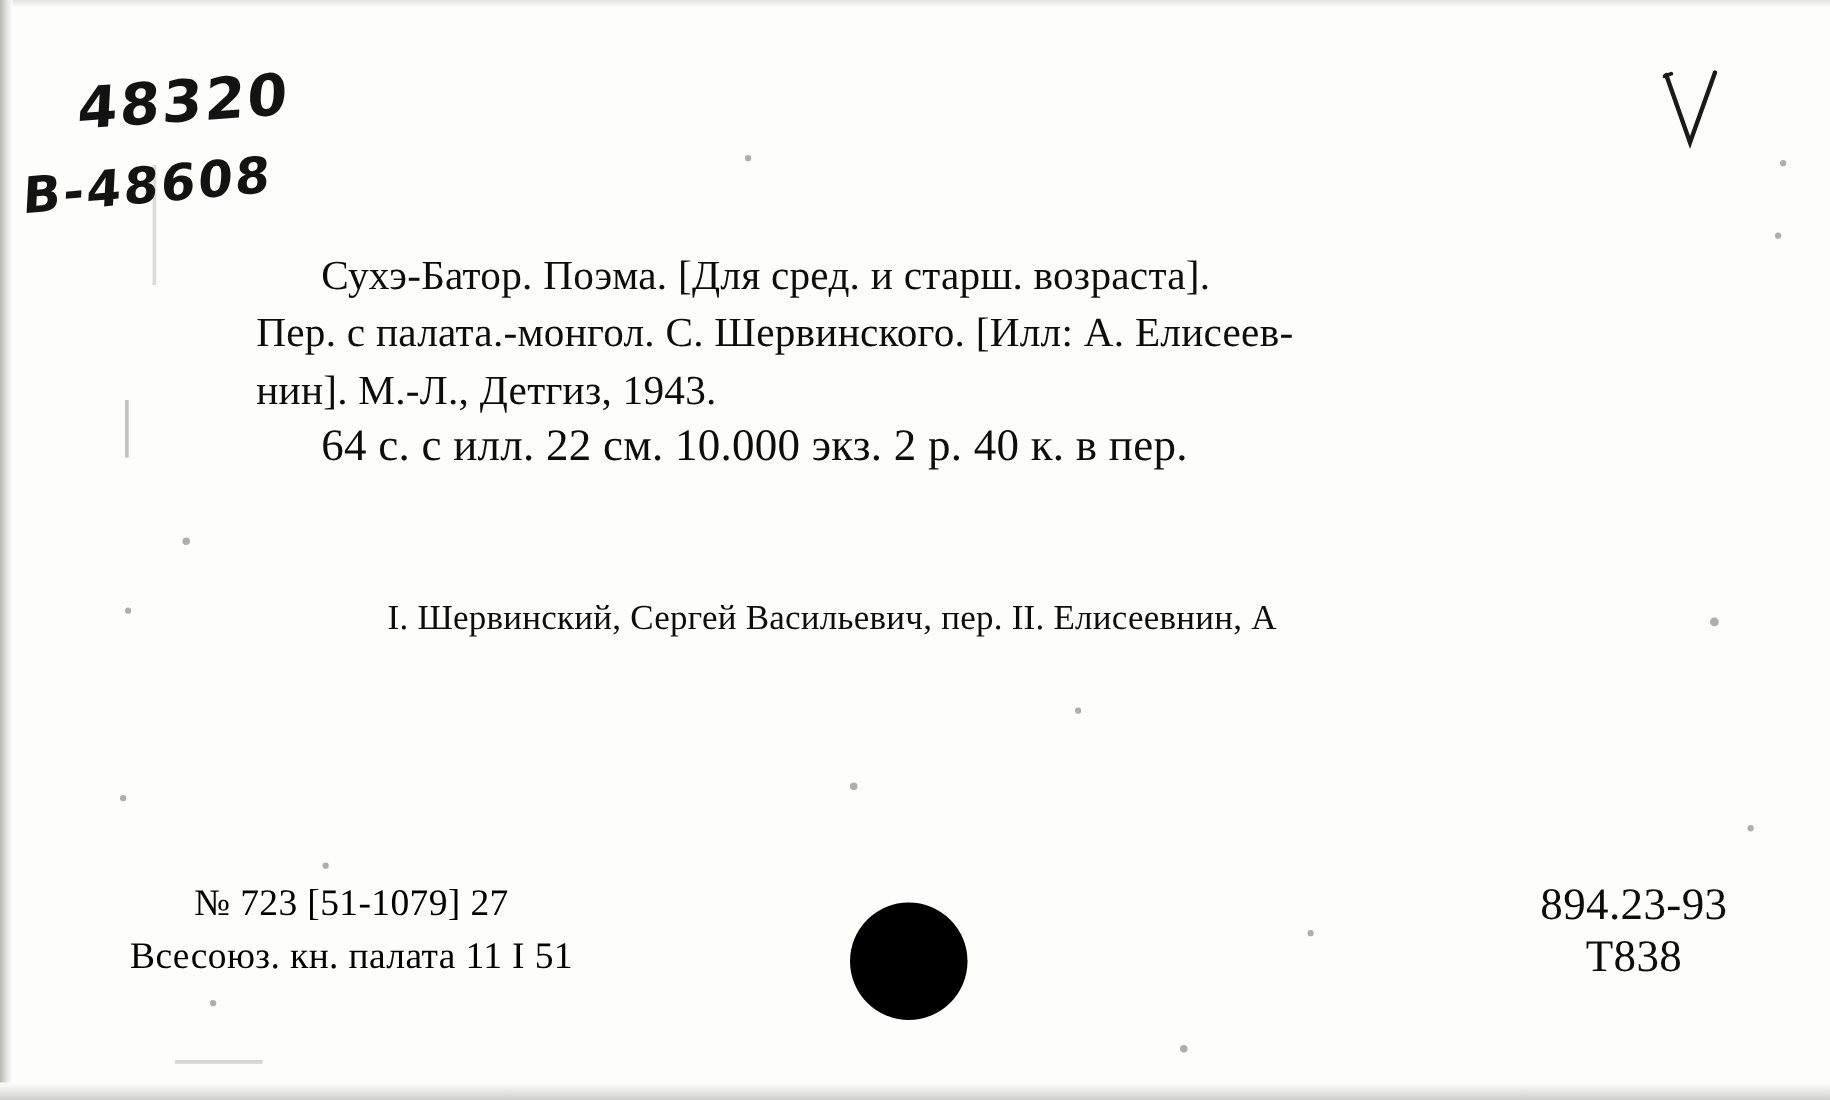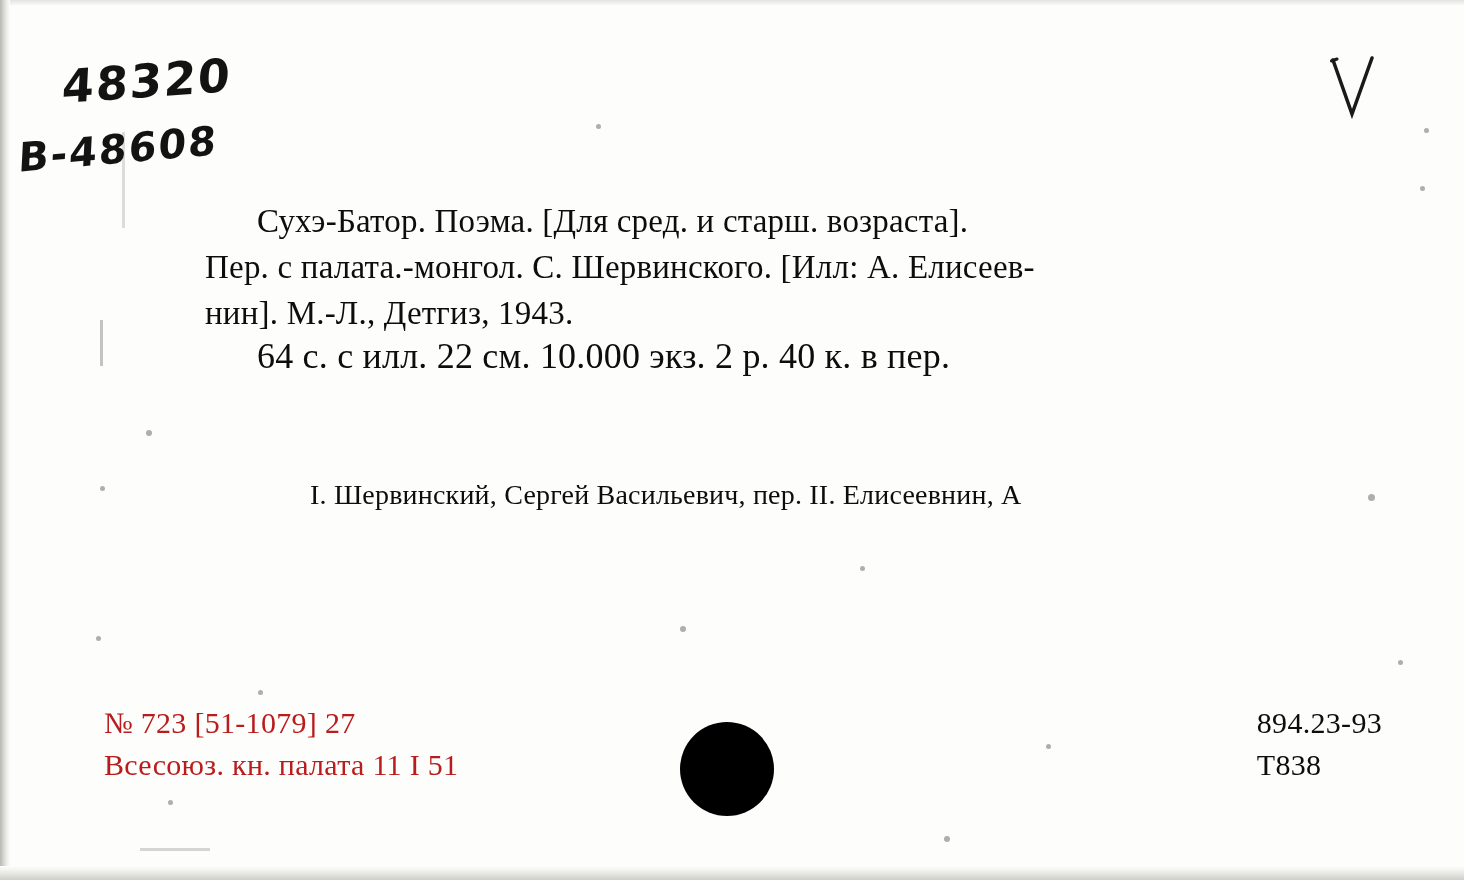--- a/index.html
+++ b/index.html
@@ -107,28 +107,29 @@
     letter-spacing: .2px;
     margin-left: 47px;
   }
   #tracings .ind { display: inline-block; width: 58px; }
   
   #footer-left {
     position: absolute;
     left: 104px; top: 702px;
     font-size: 30px;
     line-height: 42px;
-    color: #b91c1c;
+    color: #000000;
     letter-spacing: .3px;
+    text-align: center;
   }
   #footer-right {
     position: absolute;
     right: 82px; top: 702px;
-    text-align: left;
-    font-size: 30px;
+    text-align: center;
+    font-size: 36px;
     line-height: 42px;
     color: #0d0d0d;
     letter-spacing: .3px;
   }
   #punch-dot {
     position: absolute;
     left: 680px; top: 722px;
     width: 94px; height: 94px;
     background: #000000;
     border-radius: 50%;

